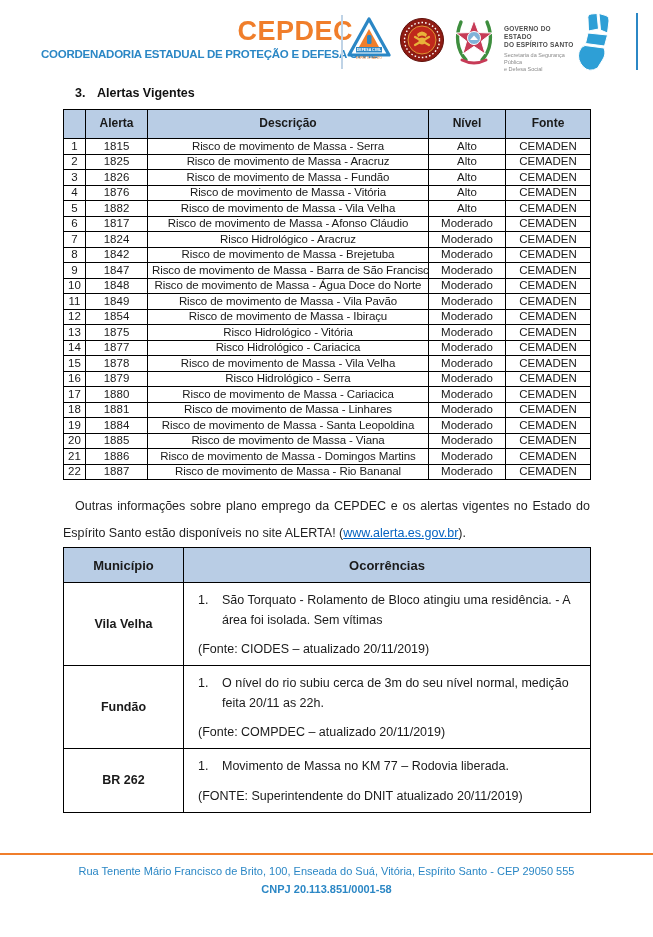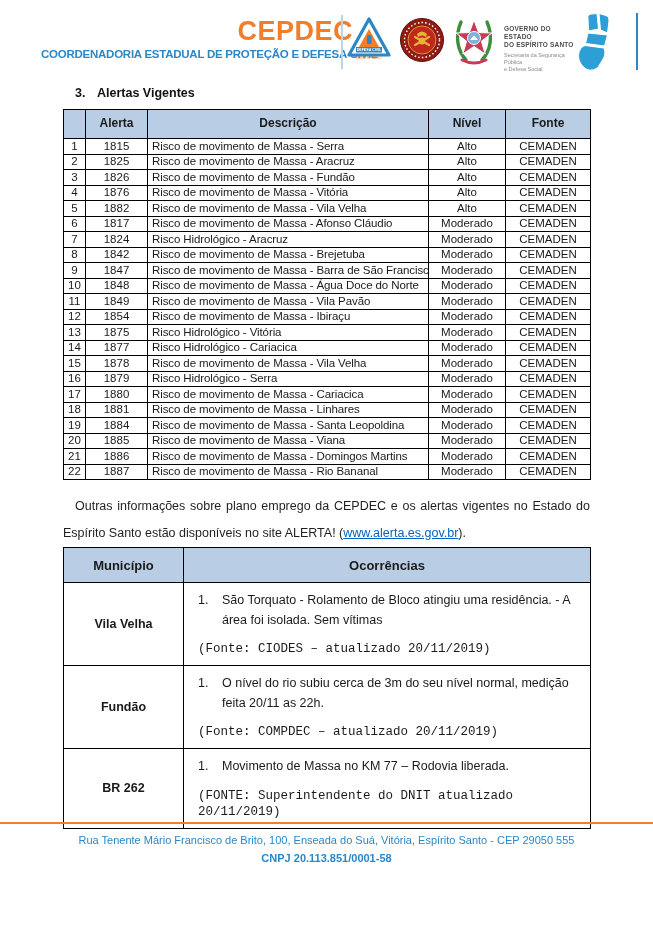--- a/index.html
+++ b/index.html
@@ -25,39 +25,39 @@
   .sec-heading { font-size:12.5px; font-weight:bold; color:#111; margin:0 0 9px 12px; }
   .sec-heading .sec-num { display:inline-block; width:22px; }
 
   table.alerts { border-collapse:collapse; width:527px; table-layout:fixed; }
   table.alerts th, table.alerts td {
     border:1px solid #000; font-size:11.5px; line-height:13.5px;
     padding:0.5px 4px; text-align:center; overflow:hidden; white-space:nowrap;
   }
   table.alerts th { background:#B9CDE5; font-weight:bold; height:29px; font-size:12px; }
   table.alerts td { height:14.8px; }
-  table.alerts td.desc { text-align:left; letter-spacing:-0.1px; }
+  table.alerts td.desc { text-align:center; letter-spacing:-0.1px; }
 
   .note { margin-top:13px; font-size:12.5px; line-height:27px; text-align:justify; text-indent:12px; color:#1f1f1f; }
   .note a { color:#0563C1; text-decoration:underline; cursor:pointer; }
 
   .sec4 { margin-top:37px; }
 
   table.mun { border-collapse:collapse; width:527px; table-layout:fixed; margin-top:0; }
   table.mun th, table.mun td { border:1.5px solid #000; font-size:12.5px; }
   table.mun th { background:#B9CDE5; font-weight:bold; height:35px; text-align:center; font-size:13px; }
   td.mun-name { text-align:center; font-weight:bold; vertical-align:middle; }
   td.mun-occ { padding:8px 8px 8px 14px; vertical-align:middle; }
   .occ-item { display:flex; line-height:19.5px; }
   .occ-num { width:24px; flex:0 0 24px; }
   .occ-text { flex:1; }
-  .occ-fonte { margin-top:11px; line-height:16px;font-family:Liberation Mono, monospace; }
+  .occ-fonte { margin-top:11px; line-height:16px; }
 
   
-  .footer { position:absolute; left:0; top:822px; width:653px; border-top:2.5px solid #F07E2B; padding-top:7px; text-align:center; }
+  .footer { position:absolute; left:0; top:853px; width:653px; border-top:2.5px solid #F07E2B; padding-top:7px; text-align:center; }
   .footer div { color:#2B87C5; font-size:11px; line-height:18px; }
   .f-small { font-size:8px; }
   .f-bold { font-weight:bold; }
 </style>
 </head>
 <body>
 
 <div class="page">
 
   <div class="brand">

